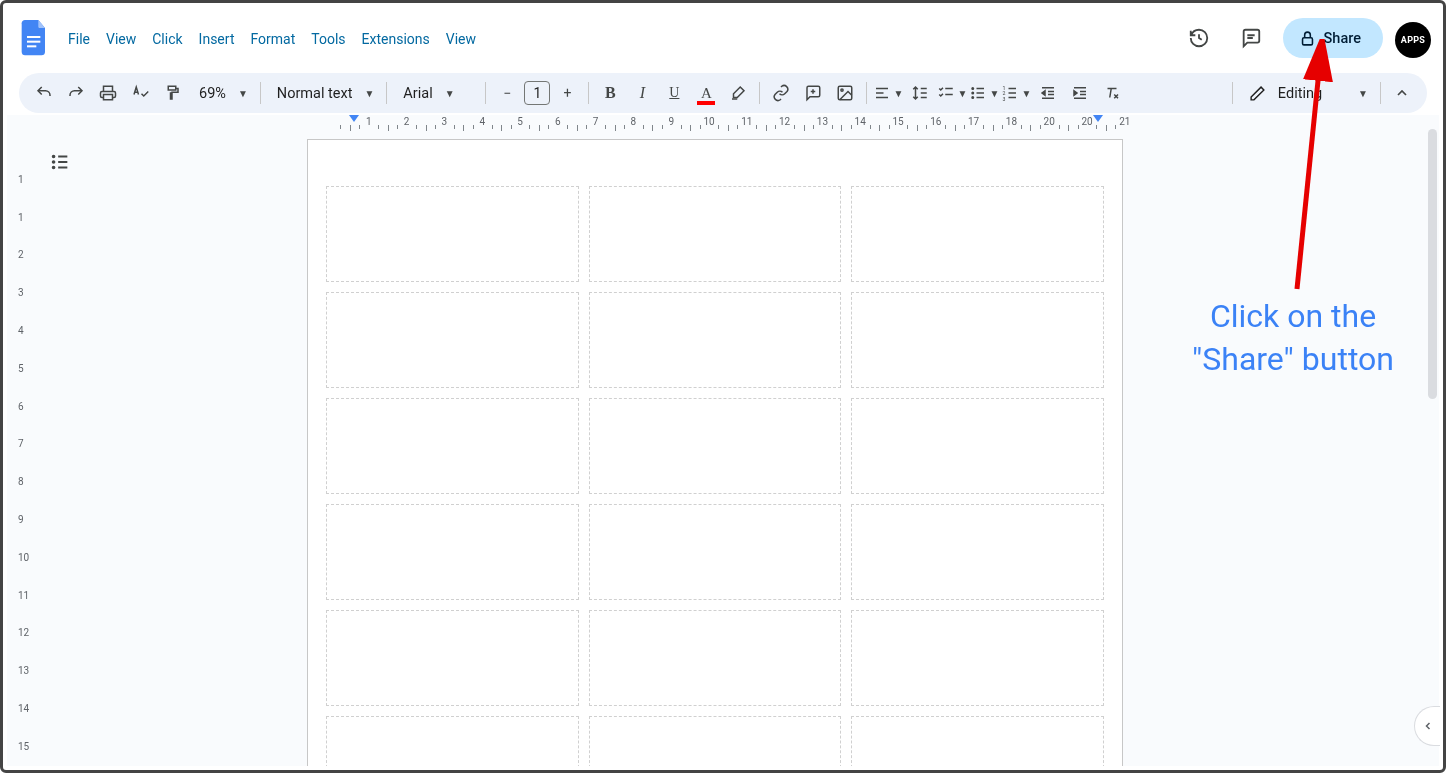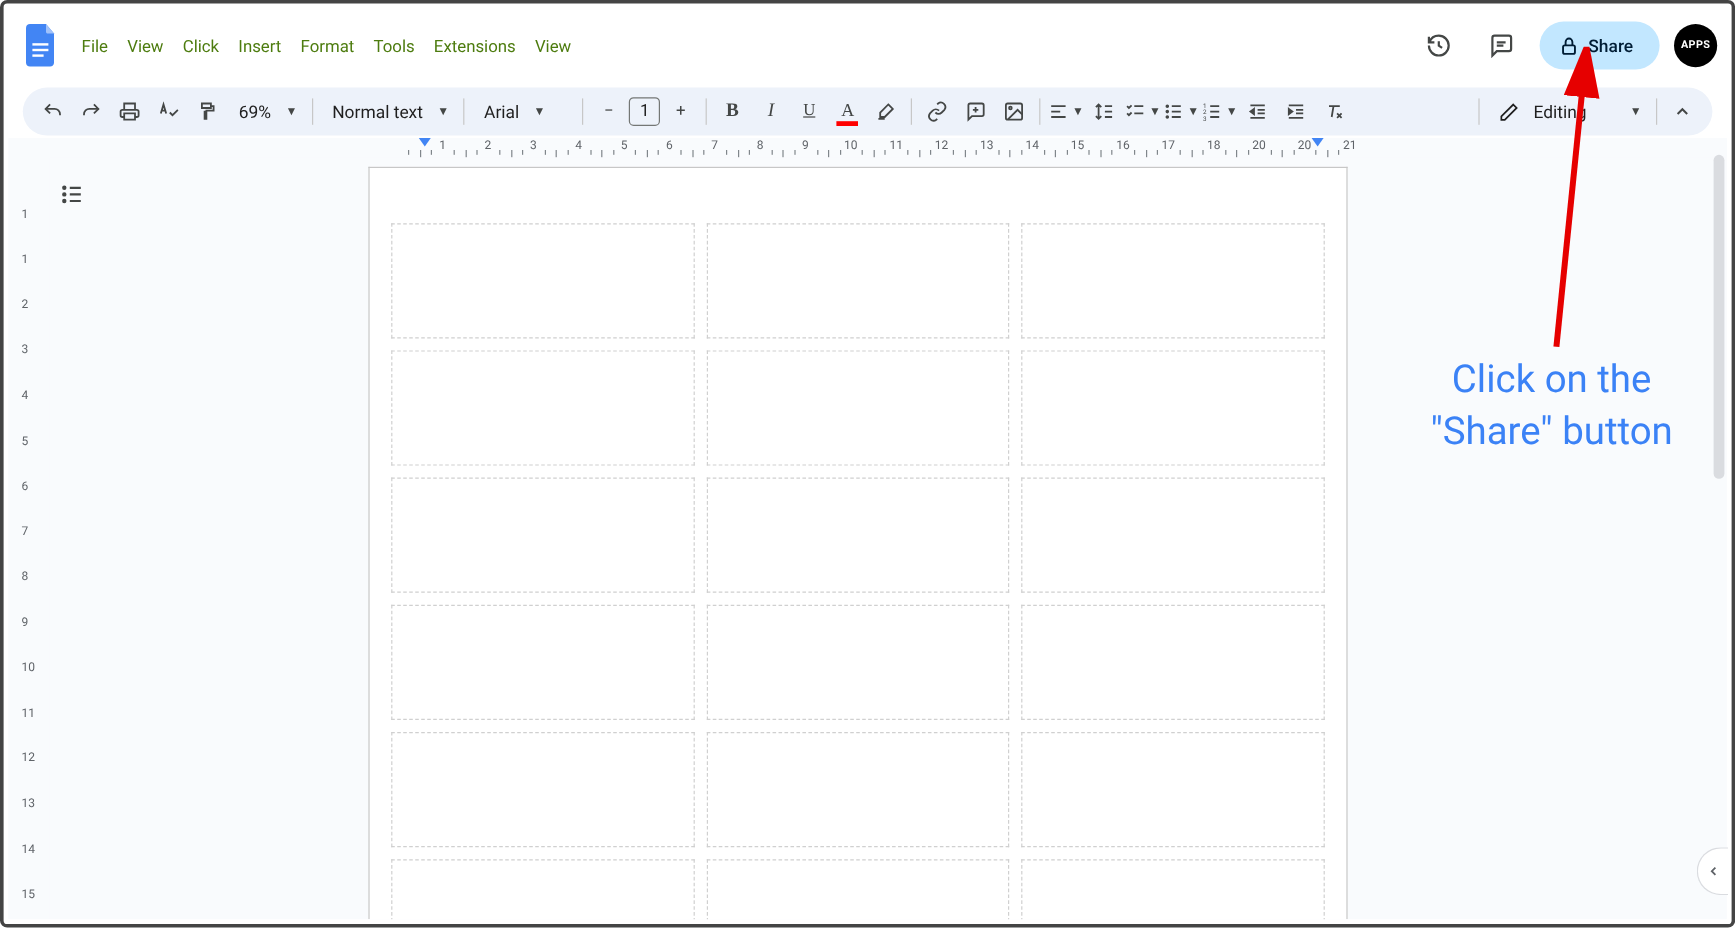--- a/index.html
+++ b/index.html
@@ -7,23 +7,23 @@
 
 
 .header { height:64px; display:flex; align-items:center; padding:6px 12px 0 12px; }
 .docs-logo { width:40px; height:40px; border-radius:50%; display:flex; align-items:center; justify-content:center; }
 .docs-logo svg { width:28px; height:36px; }
 .title-block { margin-left:6px; flex:0 0 auto; }
 .title-row { display:flex; align-items:center; gap:10px; height:28px; }
 .doc-title { font-size:18px; color:#202124; font-weight:400; letter-spacing:.1px; }
 .title-icon { color:#5f6368; display:flex; align-items:center; justify-content:center; width:22px; height:22px; }
 .menus { display:flex; gap:2px; margin-top:2px; }
-.menu-item { padding:4px 7px; font-size:14px; color:#4d7c0f; border-radius:4px; cursor:pointer; }
+.menu-item { padding:4px 7px; font-size:14px; color:#0369a1; border-radius:4px; cursor:pointer; }
 .header-spacer { flex:1; }
-.header-right { display:flex; align-items:center; gap:12px; }
+.header-right { display:flex; align-items:flex-end; gap:12px; }
 .hdr-btn { width:40px; height:40px; border-radius:50%; display:flex; align-items:center; justify-content:center; color:#444746; cursor:pointer; }
 .share-btn { height:40px; padding:0 22px 0 16px; background:#c2e7ff; border-radius:40px; display:flex; align-items:center; gap:8px; color:#001d35; font-size:14.5px; font-weight:500; cursor:pointer; }
 .avatar { width:36px; height:36px; border-radius:50%; background:#000; color:#fff; font-size:9px; font-weight:700; display:flex; align-items:center; justify-content:center; letter-spacing:.3px; }
 
 
 .toolbar { margin:6px 16px 0 16px; height:40px; background:#edf2fa; border-radius:24px; display:flex; align-items:center; padding:0 10px; gap:2px; }
 .tb-btn { min-width:30px; height:30px; border-radius:4px; display:flex; align-items:center; justify-content:center; color:#444746; cursor:pointer; font-size:14px; }
 .tb-sep { width:1px; height:22px; background:#c7c7c7; margin:0 4px; }
 .tb-drop { display:flex; align-items:center; gap:12px; padding:0 6px 0 10px; height:30px; border-radius:4px; color:#1f1f1f; font-size:14.5px; cursor:pointer; }
 .font-size-box { width:26px; height:24px; border:1.3px solid #747775; border-radius:4px; display:flex; align-items:center; justify-content:center; font-size:14px; color:#1f1f1f; }

